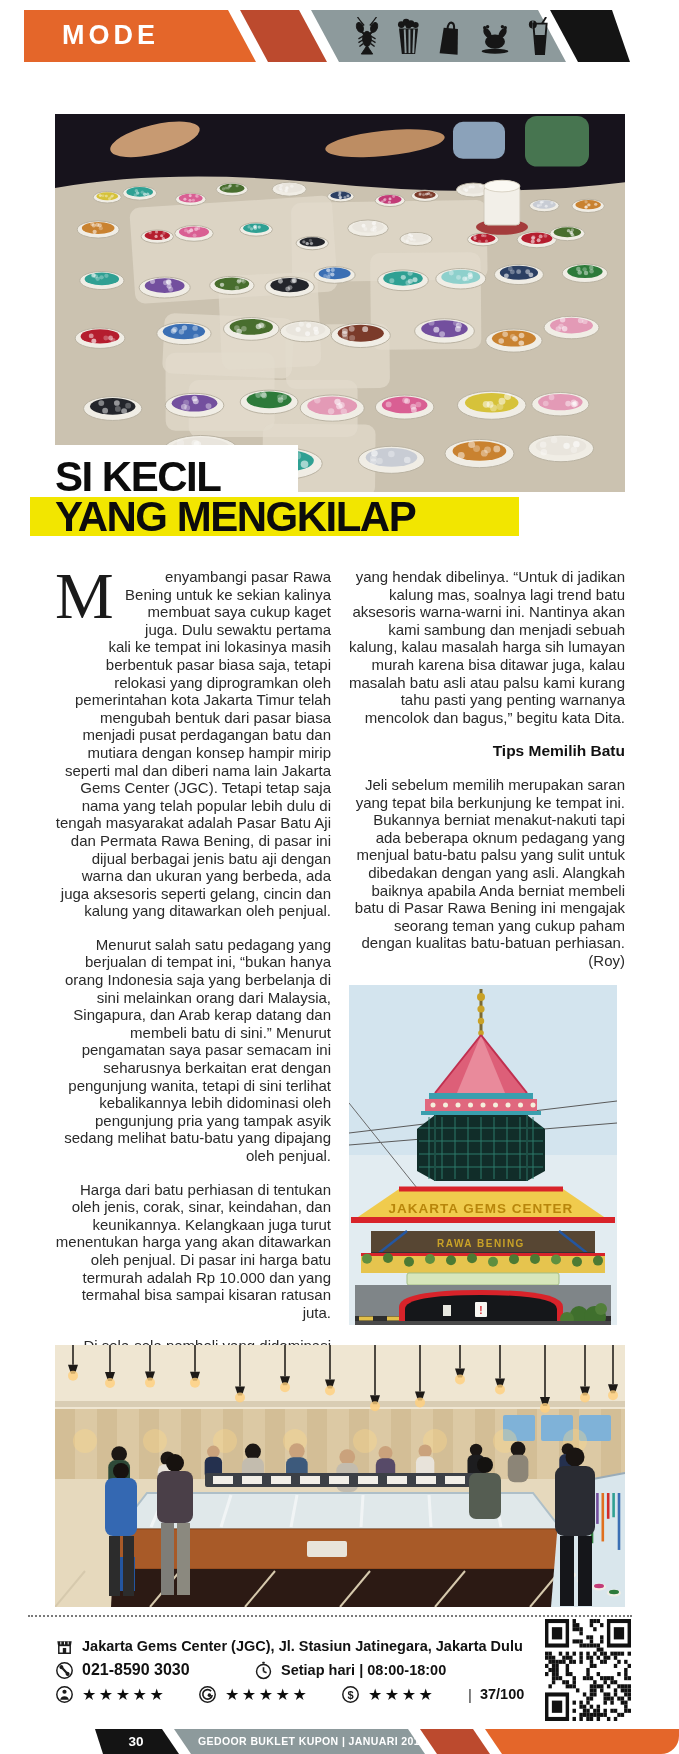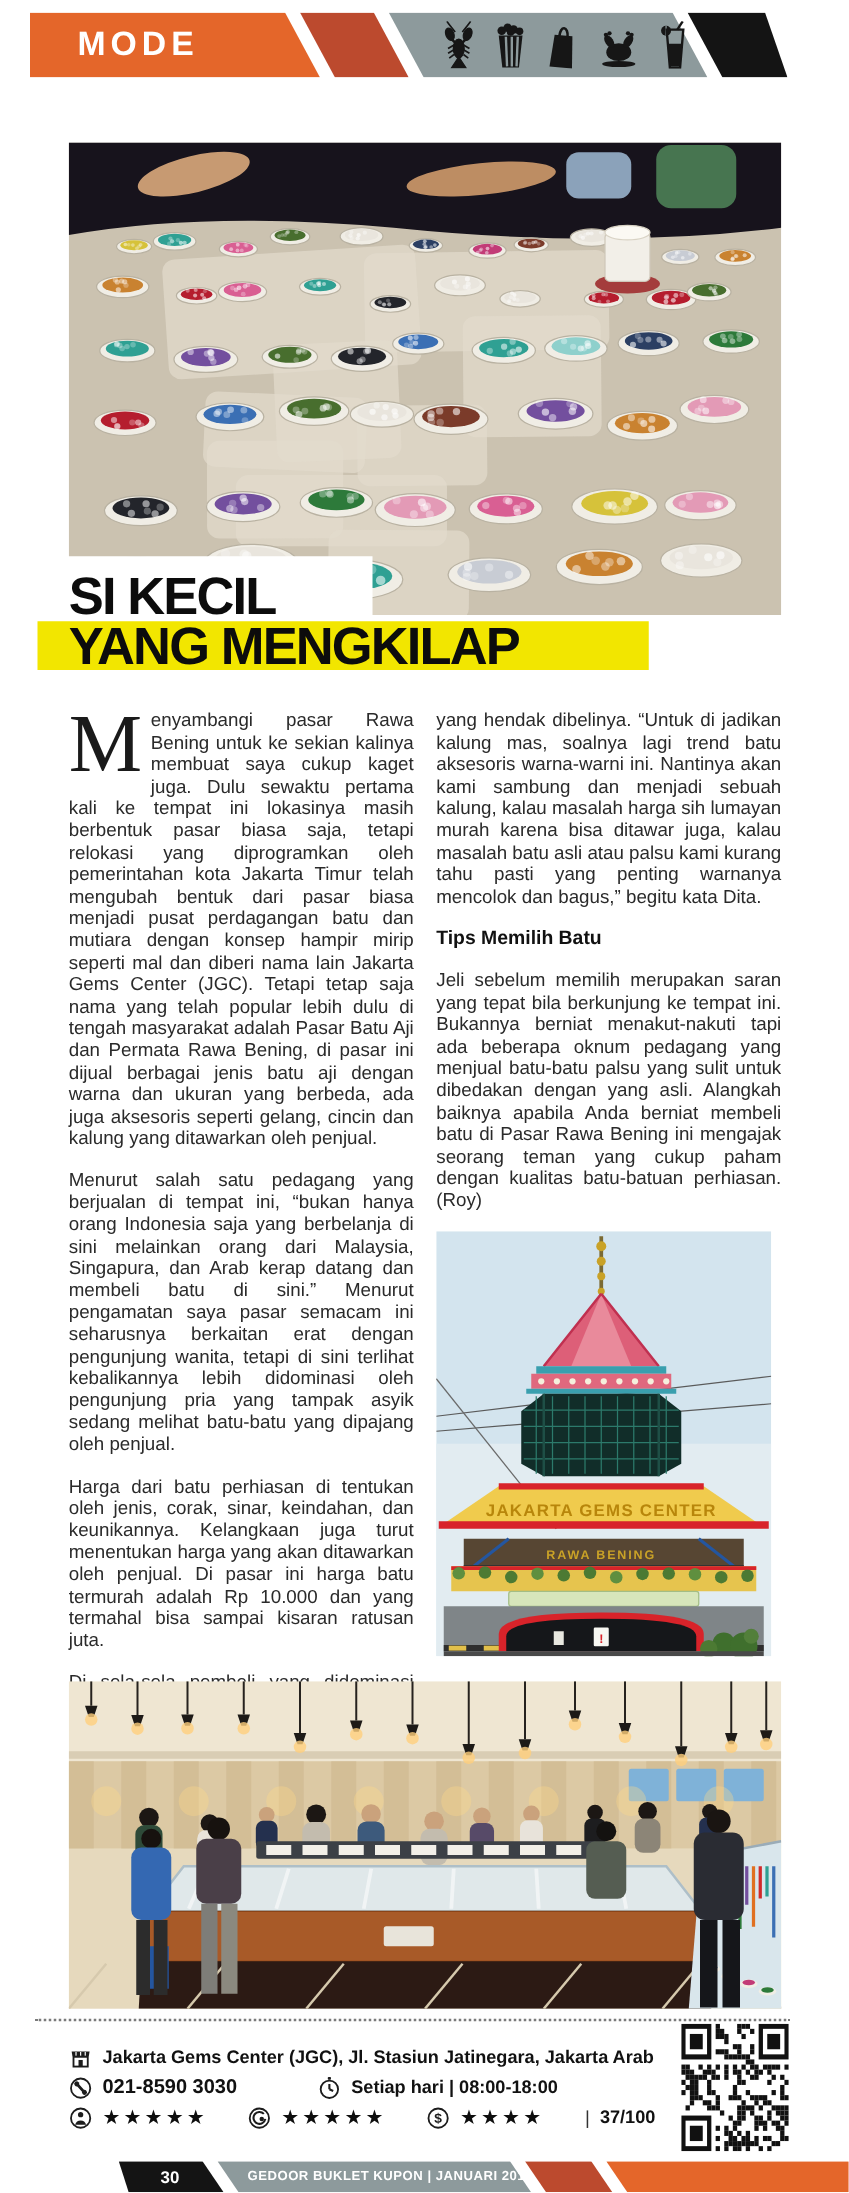--- a/index.html
+++ b/index.html
@@ -1,17 +1,17 @@
 <!DOCTYPE html>
 <html><head>
 <meta charset="utf-8">
 <style>
   html,body{margin:0;padding:0;background:#fff;}
   .page{position:relative;width:679px;height:1754px;background:#fff;overflow:hidden;
-        font-family:"Liberation Sans",sans-serif;}
+        font-family:"Liberation Sans",sans-serif;border-radius:18px;}
   .abs{position:absolute;}
 
   
   .header-bar{left:0;top:10px;width:679px;height:52px;}
   .hshape{position:absolute;inset:0;}
   .h-orange{background:#E4662A;clip-path:polygon(24px 0,228px 0,256px 100%,24px 100%);}
   .h-red{background:#BC4A2E;clip-path:polygon(240px 0,299px 0,327px 100%,268px 100%);}
   .h-gray{background:#8D9A9C;clip-path:polygon(311px 0,538px 0,566px 100%,339px 100%);}
   .h-black{background:#141414;clip-path:polygon(550px 0,612px 0,630px 100%,578px 100%);}
   .mode-label{position:absolute;left:62px;top:50%;transform:translateY(-52%);
@@ -24,21 +24,21 @@
   .photo1{left:55px;top:114px;width:570px;height:378px;}
 
   
   .headline{color:#0c0c0c;font-weight:bold;font-size:42px;letter-spacing:-1.5px;
     display:flex;align-items:center;padding-left:25px;white-space:nowrap;}
   .t1{left:30px;top:445px;width:243px;height:64px;background:#fff;}
   .t2{left:30px;top:497px;width:464px;height:39px;background:#F2E600;}
 
   
   .col{width:276px;text-align:justify;color:#2a2a2a;font-size:15px;line-height:17.6px;}
-  .col p{margin:0 0 16px 0;}
+  .col p{margin:0 0 16px 0;text-align:right;}
   .col-left{left:55px;top:568px;}
   .col-right{left:349px;top:568px;}
   .dropcap{float:left;font-family:"Liberation Serif",serif;font-size:66px;line-height:50px;
     margin:3px 7px 0 0;color:#1a1a1a;}
   .tips-h{font-size:15.5px;font-weight:bold;color:#111;margin:0 0 3px 0;text-align:left;}
   .building-svg{margin-top:14px;display:block;}
 
   
   .photo3{left:55px;top:1345px;width:570px;height:262px;}
 
@@ -847,21 +847,21 @@
   <div class="abs contact">
     <div class="crow">
       <svg width="19" height="19" viewBox="0 0 18 18">
         <path d="M2.2,4 H15.8 L15.2,7.6 H2.8 Z" fill="#1c1c1c"></path>
         <line x1="5.5" y1="4.4" x2="5.5" y2="7.2" stroke="#fff" stroke-width=".9"></line>
         <line x1="9" y1="4.4" x2="9" y2="7.2" stroke="#fff" stroke-width=".9"></line>
         <line x1="12.5" y1="4.4" x2="12.5" y2="7.2" stroke="#fff" stroke-width=".9"></line>
         <rect x="3.6" y="8" width="10.8" height="7.4" fill="none" stroke="#1c1c1c" stroke-width="1.4"></rect>
         <rect x="7.4" y="10.4" width="3.2" height="5" fill="#1c1c1c"></rect>
       </svg>
-      <span class="addr">Jakarta Gems Center (JGC), Jl. Stasiun Jatinegara, Jakarta Arab</span>
+      <span class="addr">Jakarta Gems Center (JGC), Jl. Stasiun Jatinegara, Jakarta Dulu</span>
     </div>
     <div class="crow">
       <svg width="19" height="19" viewBox="0 0 18 18">
         <circle cx="9" cy="9" r="7.3" fill="none" stroke="#1c1c1c" stroke-width="1.4"></circle>
         <g transform="rotate(-42 9 9)" fill="#1c1c1c">
           <rect x="8" y="3.8" width="2" height="10.4" rx="1"></rect>
           <circle cx="9" cy="4.6" r="1.9"></circle>
             <circle cx="9" cy="13.4" r="1.9"></circle>
         </g>
       </svg>

